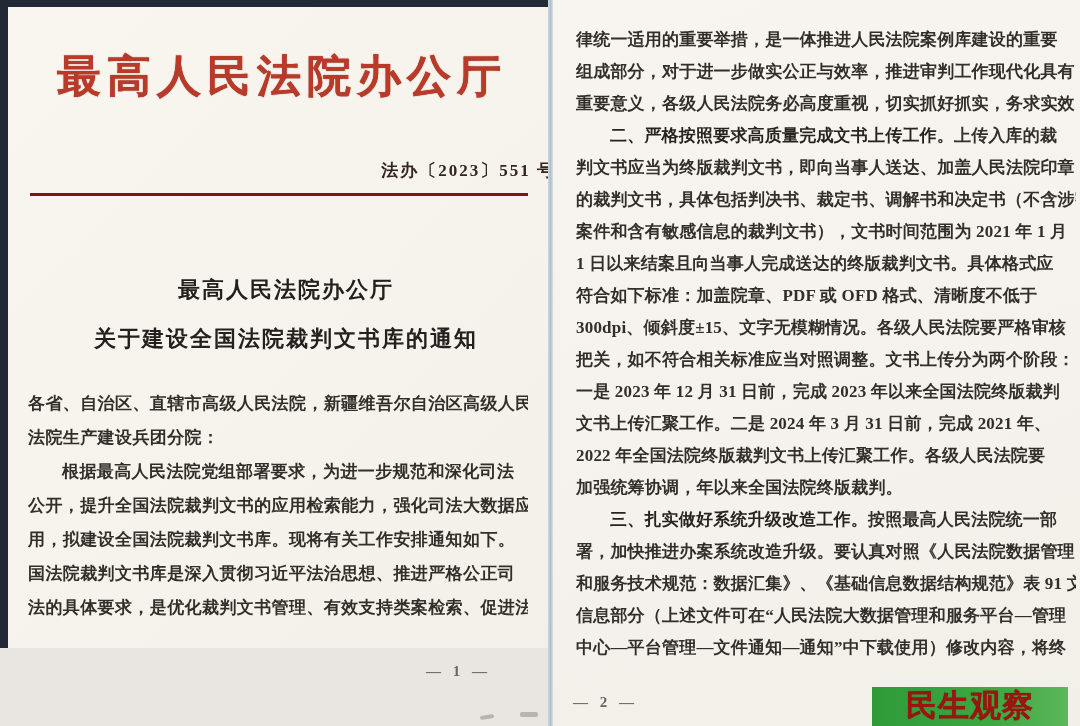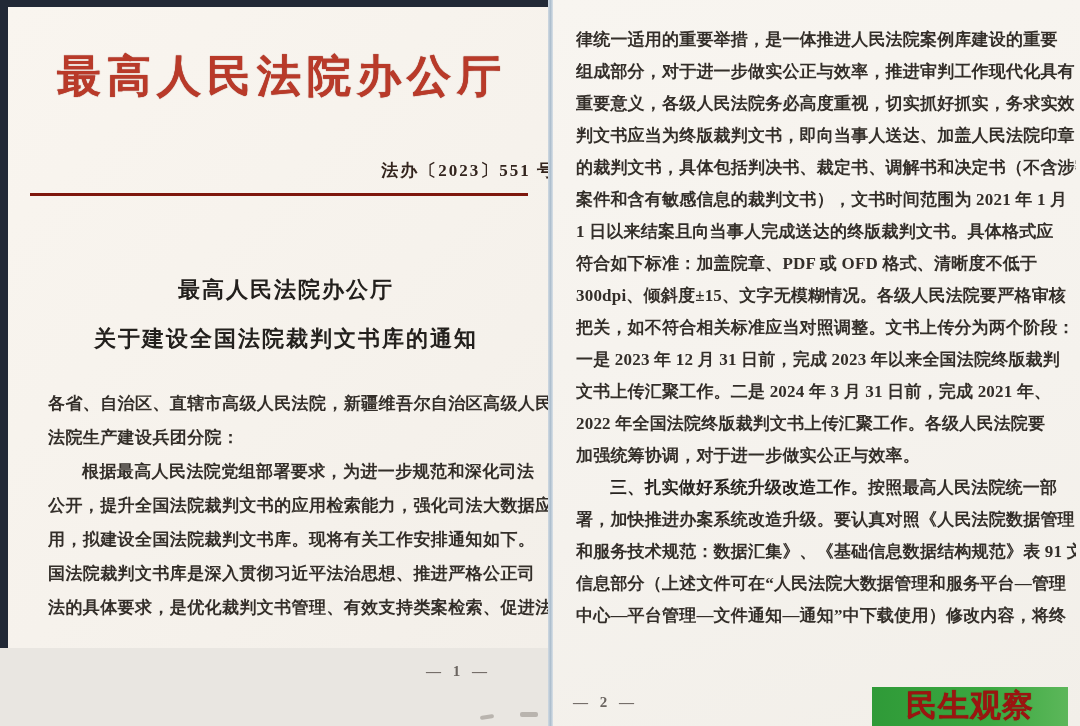--- a/index.html
+++ b/index.html
@@ -28,21 +28,21 @@
   .red-rule {
     position:absolute; left:22px; top:186px; width:498px; height:3px;
     background:#7e170d;
   }
   .doc-title {
     position:absolute; left:0; top:258px; width:556px;
     text-align:center; font-size:22px; font-weight:bold; color:#23201d;
     line-height:49px; letter-spacing:2px;
   }
   .body-left {
-    position:absolute; left:40px; top:380px; width:500px;
+    position:absolute; left:20px; top:380px; width:500px;
     font-size:17px; line-height:34px; color:#332e29;
     font-weight:600; letter-spacing:0.4px; white-space:nowrap;
   }
   .body-left .line { height:34px; overflow:hidden; }
   .indent { text-indent:34px; }
   .bold-head { font-family:"Liberation Sans","DejaVu Sans",sans-serif; font-weight:bold; color:#27231f; }
   .pageno-left {
     position:absolute; left:418px; top:656px; font-size:15px;
     color:#6b6560; letter-spacing:4px; font-weight:600;
   }
@@ -111,31 +111,32 @@
     <div class="artifact a3"></div>
   </div>
 
   <div class="divider"></div>
 
   <div class="page-right">
     <div class="body-right">
       <div class="line">律统一适用的重要举措，是一体推进人民法院案例库建设的重要</div>
       <div class="line">组成部分，对于进一步做实公正与效率，推进审判工作现代化具有</div>
       <div class="line">重要意义，各级人民法院务必高度重视，切实抓好抓实，务求实效。</div>
+      <div class="line indent"><span class="bold-head">二、严格按照要求高质量完成文书上传工作。</span><span>上传入库的裁</span></div>
       <div class="line">判文书应当为终版裁判文书，即向当事人送达、加盖人民法院印章</div>
       <div class="line">的裁判文书，具体包括判决书、裁定书、调解书和决定书（不含涉密</div>
       <div class="line">案件和含有敏感信息的裁判文书），文书时间范围为 2021 年 1 月</div>
       <div class="line">1 日以来结案且向当事人完成送达的终版裁判文书。具体格式应</div>
       <div class="line">符合如下标准：加盖院章、PDF 或 OFD 格式、清晰度不低于</div>
       <div class="line">300dpi、倾斜度±15、文字无模糊情况。各级人民法院要严格审核</div>
       <div class="line">把关，如不符合相关标准应当对照调整。文书上传分为两个阶段：</div>
       <div class="line">一是 2023 年 12 月 31 日前，完成 2023 年以来全国法院终版裁判</div>
       <div class="line">文书上传汇聚工作。二是 2024 年 3 月 31 日前，完成 2021 年、</div>
       <div class="line">2022 年全国法院终版裁判文书上传汇聚工作。各级人民法院要</div>
-      <div class="line">加强统筹协调，对于进一步做实公正与效率。</div>
+      <div class="line">加强统筹协调，年以来全国法院终版裁判。</div>
       <div class="line indent"><span class="bold-head">三、扎实做好系统升级改造工作。</span><span>按照最高人民法院统一部</span></div>
       <div class="line">署，加快推进办案系统改造升级。要认真对照《人民法院数据管理</div>
       <div class="line">和服务技术规范：数据汇集》、《基础信息数据结构规范》表 91 文书</div>
       <div class="line">信息部分（上述文件可在“人民法院大数据管理和服务平台—管理</div>
       <div class="line">中心—平台管理—文件通知—通知”中下载使用）修改内容，将终</div>
     </div>
     <div class="pageno-right">— 2 —</div>
   </div>
 
   <div class="watermark">民生观察</div>

